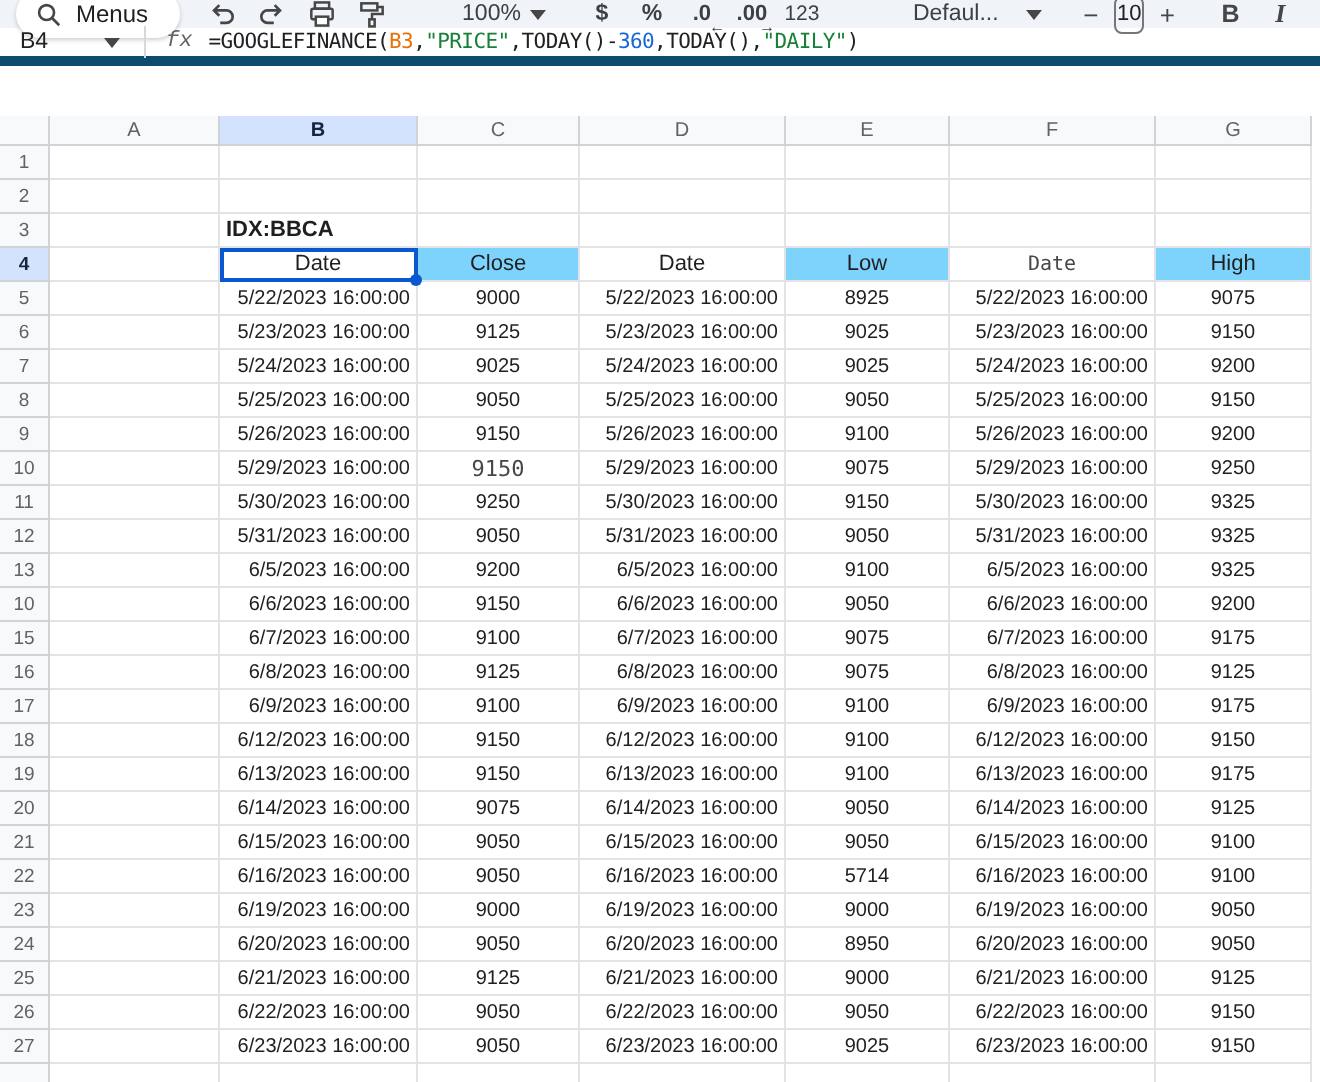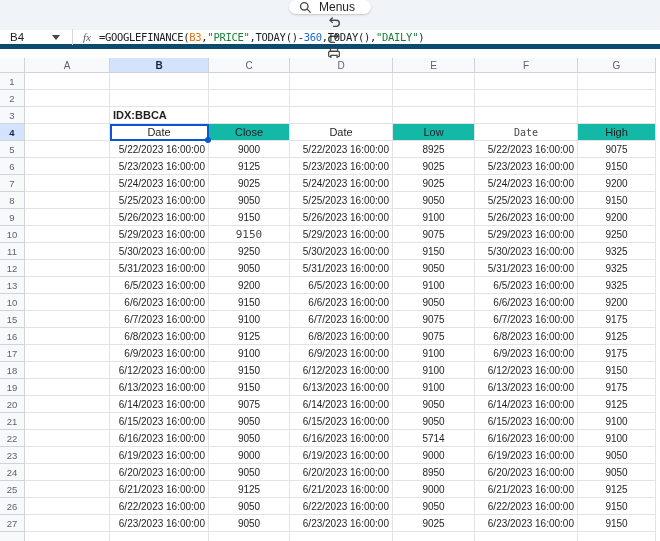--- a/index.html
+++ b/index.html
@@ -1,21 +1,21 @@
 <!DOCTYPE html>
 <html><head>
 <meta charset="utf-8">
 <style>
   * { box-sizing: border-box; margin: 0; padding: 0; }
   html,body { width:660px; height:541px; overflow:hidden; background:#fff;
     font-family:"Liberation Sans", sans-serif; }
   .app { position:relative; width:660px; height:541px; }
 
   
-  .toolbar { height:30px; background:#f0f4f9; display:flex; align-items:center; padding-left:8px;flex-direction:column; }
+  .toolbar { height:14px; background:#f0f4f9; display:flex; align-items:center; padding-left:8px; }
   .pill { height:24px; background:#fff; border-radius:13px; display:flex; align-items:center;
     gap:7px; padding:0 16px 0 10px; box-shadow:0 1px 2px rgba(60,64,67,.25); margin-right:8px; }
   .pill span { font-size:12px; color:#1f1f1f; }
   .tbtn { background:transparent; border:none; height:24px; min-width:25px; display:flex;
     align-items:center; justify-content:center; font-size:12px; color:#444746; border-radius:4px; cursor:pointer;
     font-family:"Liberation Sans", sans-serif; }
   .tbtn.txt { font-weight:bold; font-size:11.5px; color:#3c4043; }
   .tdiv { width:1px; height:18px; background:#c4c7c5; margin:0 5px; }
   .zoom-sel, .font-sel { display:flex; align-items:center; gap:5px; padding:0 5px; height:24px; cursor:pointer;margin-left:28px; }
   .zoom-sel span, .font-sel span { font-size:11.5px; color:#3c4043; }
@@ -31,38 +31,38 @@
   .tcolor { display:flex; flex-direction:column; align-items:center; line-height:1; }
   .tcolor .a { font-weight:bold; font-size:11.5px; color:#202124; }
   .tcolor .bar { width:12px; height:3px; background:#202124; margin-top:1px; }
 
   
   .fbar { height:19px; background:#fff; border-bottom:5px solid #0c4a6e; display:flex; align-items:center; }
   .namebox { width:68px; display:flex; align-items:center; justify-content:space-between;
     padding:0 8px 0 10px; cursor:pointer; }
   .namebox span { font-size:11.5px; color:#202124; }
   .fdiv { width:1px; height:16px; background:#d5d9de; margin:0 4px; }
-  .fx { font-family:Liberation Serif, serif; font-style:italic; font-size:11px; color:#5f6368; margin:0 8px 0 6px; }
+  .fx { font-family:Liberation Mono, monospace; font-style:italic; font-size:11px; color:#5f6368; margin:0 8px 0 6px; }
   .ftext { font-family:"DejaVu Sans Mono", monospace; font-size:10.5px; letter-spacing:-0.3px; white-space:nowrap; }
 
   
   .grid { position:absolute; top:58px; left:0; width:656px; display:grid;
     grid-template-columns:25px 85px 99px 81px 103px 82px 103px 78px;
     grid-template-rows:15px repeat(28, 17px); }
   .ch, .rh, .corner { background:#f8f9fa; border-right:1px solid #d0d4d9; border-bottom:1px solid #d0d4d9;
     display:flex; align-items:center; justify-content:center; font-size:10px; color:#5f6368; cursor:pointer; }
   .rh { font-size:9.5px; }
   .ch.sel, .rh.sel { background:#d3e3fd; color:#18233d; font-weight:bold; }
   .cell { background:#fff; border-right:1px solid #e2e3e5; border-bottom:1px solid #e2e3e5;
     font-size:10px; color:#1f1f1f; display:flex; align-items:center; overflow:visible; cursor:cell; }
   .date { justify-content:flex-end; padding-right:3px; }
   .val { justify-content:center; }
   .ticker { font-weight:bold; font-size:11px; padding-left:3px; }
   .h4 { justify-content:center; font-size:11px; }
-  .orange { background:#14b8a6; }
+  .orange { background:#7dd3fc; }
   .altfont { font-family:"DejaVu Sans Mono", monospace; color:#474747; letter-spacing:0; }
   .selcell { outline:2px solid #0b57d0; outline-offset:-2px; position:relative; z-index:2; }
   .handle { position:absolute; right:-3px; bottom:-3px; width:6px; height:6px; border-radius:50%;
     background:#0b57d0; z-index:3; cursor:crosshair; }
   svg.ic { display:block; }
 </style>
 </head>
 <body>
 
 <div class="app">

